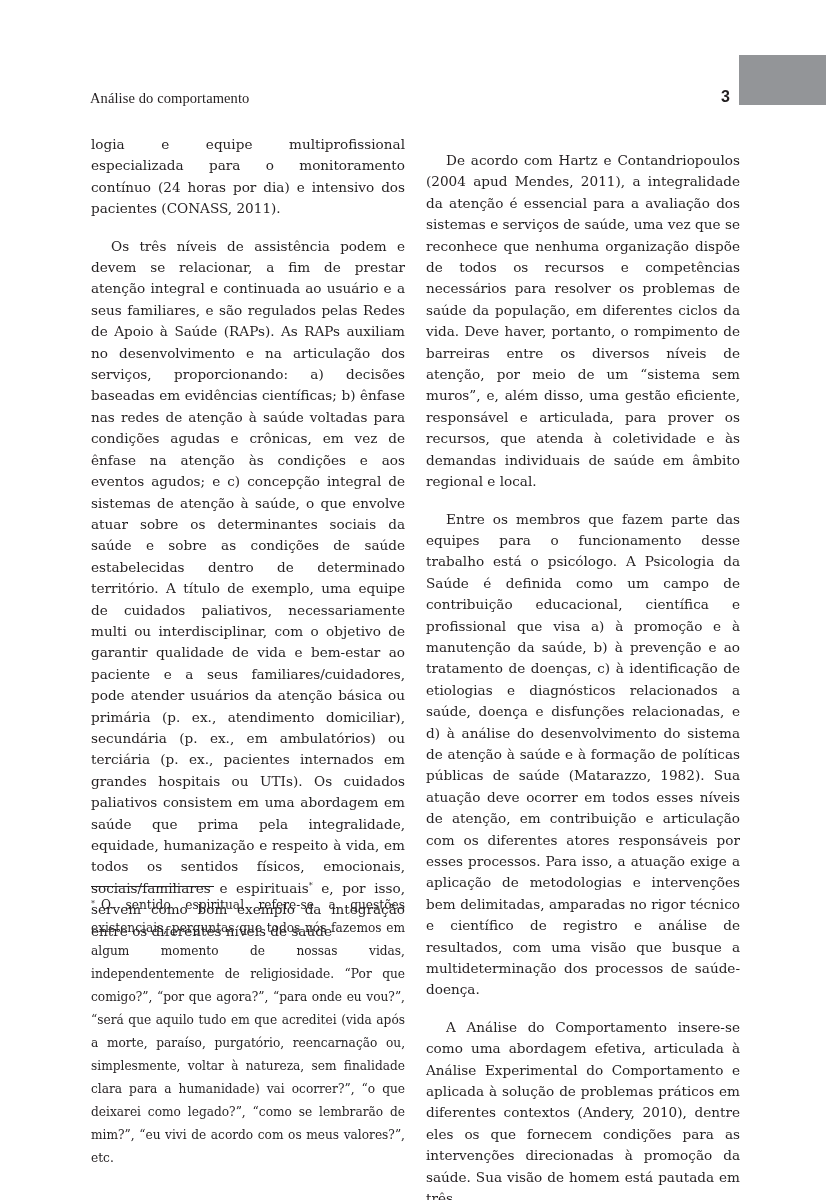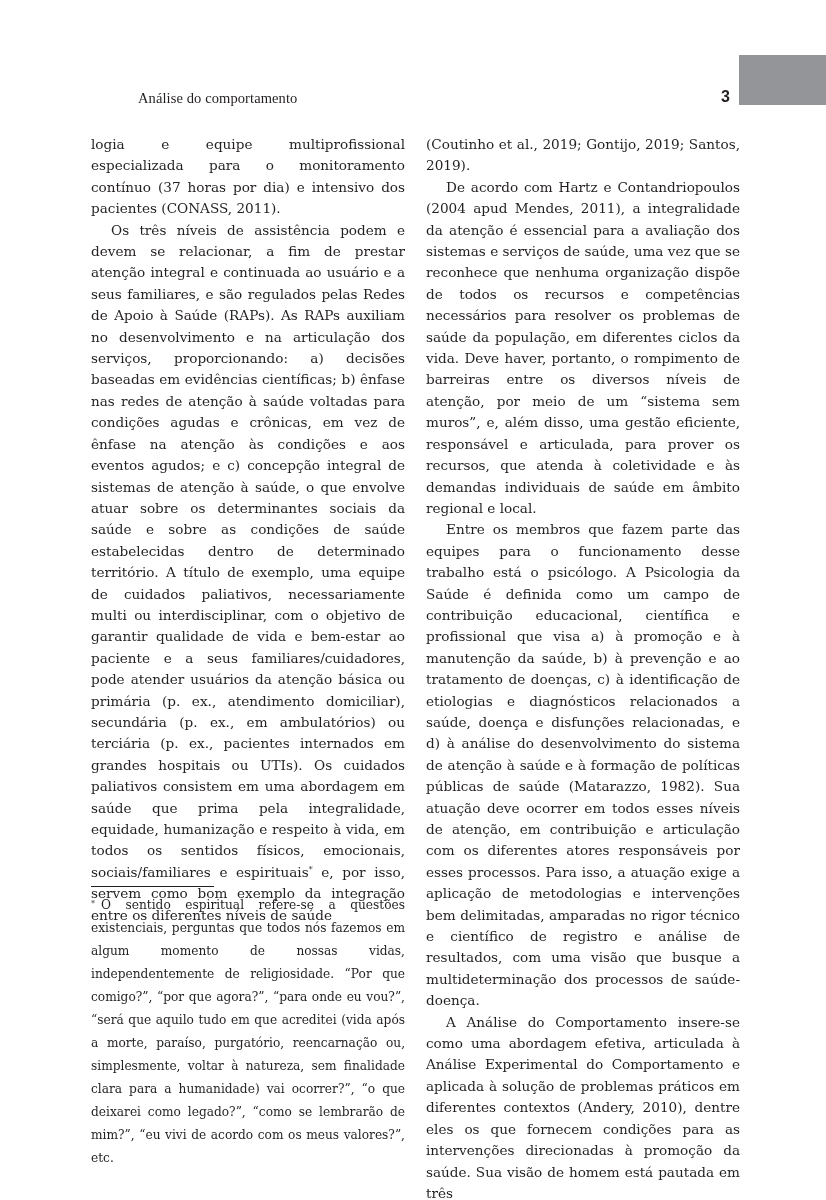--- a/index.html
+++ b/index.html
@@ -1,47 +1,46 @@
 <!DOCTYPE html>
 <html><head>
 <meta charset="utf-8">
 <style>
   html, body { margin: 0; padding: 0; background: #ffffff; }
   body { width: 826px; height: 1200px; position: relative; overflow: hidden;
          font-family: "DejaVu Serif", "Liberation Serif", serif; color: #231f20; }
   .tab { position: absolute; left: 739px; top: 55px; width: 87px; height: 50px; background: #939598; }
   .running-head { position: absolute; left: 90px; top: 90px; font-size: 14.5px;
-                  font-family: "Liberation Serif", "DejaVu Serif", serif; letter-spacing: 0.1px; color: #231f20; margin-left: 48px; }
+                  font-family: "Liberation Serif", "DejaVu Serif", serif; letter-spacing: 0.1px; color: #231f20; }
   .page-number { position: absolute; left: 721px; top: 88px; font-size: 16px; font-weight: bold;
                  font-family: "Liberation Sans", "DejaVu Sans", sans-serif; color: #231f20; }
   .col { position: absolute; top: 134px; width: 314px; font-size: 13.6px; line-height: 21.4px;
          text-align: justify; hyphens: manual; }
   .col.left { left: 91px; }
   .col.right { left: 426px; }
   .col p { margin: 0; }
-  .col p.indent { text-indent: 20px; }
+  .col p.indent { text-indent: 20px; margin-top: 16px; }
   sup { font-size: 8px; line-height: 0; vertical-align: 5px; }
   .fn-rule { position: absolute; left: 91px; top: 886px; width: 123px; height: 0; border-top: 1.3px solid #231f20; }
   .footnote { position: absolute; left: 91px; top: 892px; width: 314px; font-size: 12.2px; line-height: 23px;
               text-align: justify; }
   .footnote .mark { font-size: 8px; vertical-align: 3px; margin-right: 6px; }
 </style>
 </head>
 <body>
 
 <div class="tab" style="background: rgb(147, 149, 152);"></div>
 <div class="running-head">Análise do comportamento</div>
 <div class="page-number">3</div>
 
 <div class="col left">
-  <p>logia e equipe multiprofissional especializada para o monitoramento contínuo (37 horas por dia) e intensivo dos pacientes (CONASS, 2011).</p>
+  <p>logia e equipe multiprofissional especializada para o monitoramento contínuo (24 horas por dia) e intensivo dos pacientes (CONASS, 2011).</p>
   <p class="indent"><span>Os três níveis de assistência podem e devem se relacionar, a fim de prestar atenção integral e continuada ao usuário e a seus familiares, e são regulados pelas Redes de Apoio à Saúde (RAPs). As RAPs auxiliam no desenvolvimento e na articulação dos serviços, proporcionando: a) decisões baseadas em evidências científicas; b) ênfase nas redes de atenção à saúde voltadas para condições agudas e crônicas, em vez de ênfase na atenção às condições e aos eventos agudos; e c) concepção integral de sistemas de atenção à saúde, o que envolve atuar sobre os determinantes sociais da saúde e sobre as condições de saúde estabelecidas dentro de determinado território. A título de exemplo, uma equipe de cuidados paliativos, necessariamente multi ou interdisciplinar, com o objetivo de garantir qualidade de vida e bem-estar ao paciente e a seus familiares/cuidadores, pode atender usuários da atenção básica ou primária (p. ex., atendimento domiciliar), secundária (p. ex., em ambulatórios) ou terciária (p. ex., pacientes internados em grandes hospitais ou UTIs). Os cuidados paliativos consistem em uma abordagem em saúde que prima pela integralidade, equidade, humanização e respeito à vida, em todos os sentidos físicos, emocionais, sociais/familiares e espirituais</span><sup>*</sup><span> e, por isso, servem como bom exemplo da integração entre os diferentes níveis de saúde</span></p>
 </div>
 
 <div class="col right">
-  <p>(Coutinho et al., 2019; Gontijo, 2019; Santos, 2019).</p>
   <p class="indent">De acordo com Hartz e Contandriopoulos (2004 apud Mendes, 2011), a integralidade da atenção é essencial para a avaliação dos sistemas e serviços de saúde, uma vez que se reconhece que nenhuma organização dispõe de todos os recursos e competências necessários para resolver os problemas de saúde da população, em diferentes ciclos da vida. Deve haver, portanto, o rompimento de barreiras entre os diversos níveis de atenção, por meio de um “sistema sem muros”, e, além disso, uma gestão eficiente, responsável e articulada, para prover os recursos, que atenda à coletividade e às demandas individuais de saúde em âmbito regional e local.</p>
   <p class="indent">Entre os membros que fazem parte das equipes para o funcionamento desse trabalho está o psicólogo. A Psicologia da Saúde é definida como um campo de contribuição educacional, científica e profissional que visa a) à promoção e à manutenção da saúde, b) à prevenção e ao tratamento de doenças, c) à identificação de etiologias e diagnósticos relacionados a saúde, doença e disfunções relacionadas, e d) à análise do desenvolvimento do sistema de atenção à saúde e à formação de políticas públicas de saúde (Matarazzo, 1982). Sua atuação deve ocorrer em todos esses níveis de atenção, em contribuição e articulação com os diferentes atores responsáveis por esses processos. Para isso, a atuação exige a aplicação de metodologias e intervenções bem delimitadas, amparadas no rigor técnico e científico de registro e análise de resultados, com uma visão que busque a multideterminação dos processos de saúde-doença.</p>
   <p class="indent">A Análise do Comportamento insere-se como uma abordagem efetiva, articulada à Análise Experimental do Comportamento e aplicada à solução de problemas práticos em diferentes contextos (Andery, 2010), dentre eles os que fornecem condições para as intervenções direcionadas à promoção da saúde. Sua visão de homem está pautada em três</p>
 </div>
 
 <div class="fn-rule"></div>
 <div class="footnote"><span class="mark">*</span><span>O sentido espiritual refere-se a questões existenciais, perguntas que todos nós fazemos em algum momento de nossas vidas, independentemente de religiosidade. “Por que comigo?”, “por que agora?”, “para onde eu vou?”, “será que aquilo tudo em que acreditei (vida após a morte, paraíso, purgatório, reencarnação ou, simplesmente, voltar à natureza, sem finalidade clara para a humanidade) vai ocorrer?”, “o que deixarei como legado?”, “como se lembrarão de mim?”, “eu vivi de acordo com os meus valores?”, etc.</span></div>
 
 </body></html>

